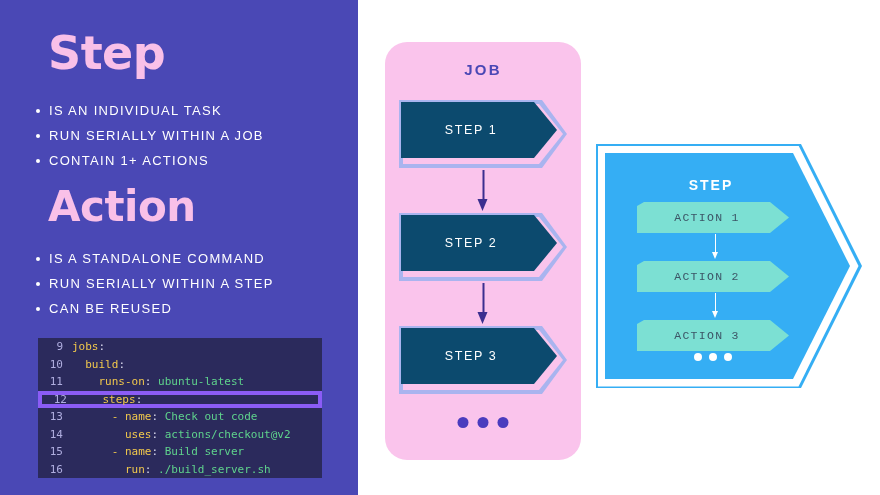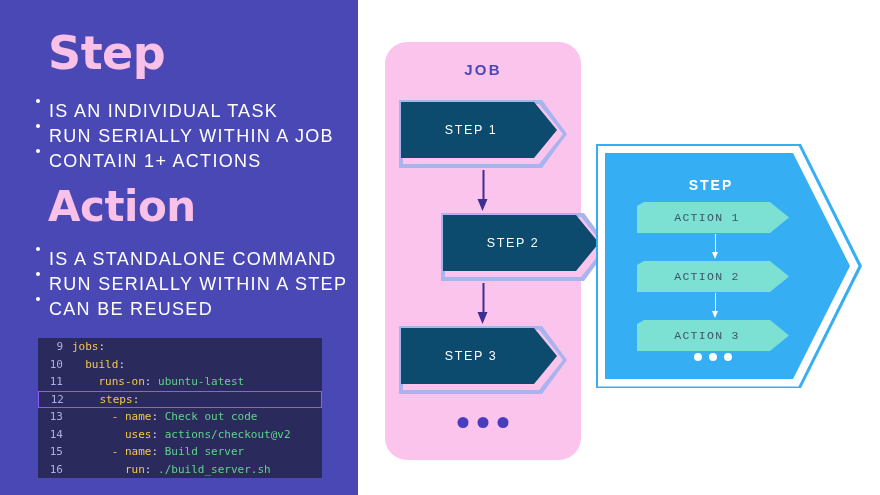--- a/index.html
+++ b/index.html
@@ -26,46 +26,46 @@
     font-family:"DejaVu Sans", sans-serif;
   }
   #h-step{left:48px;top:30px;font-size:46px;}
   #h-action{left:48px;top:186px;font-size:42px;}
 
   .bullet-list{position:absolute;left:36px;margin:0;padding:0;list-style:none;}
   #list-step{top:99px;}
   #list-action{top:247px;}
   .bullet-list li{
     color:#ffffff;
-    font-size:18px;
+    font-size:13px;
     letter-spacing:1.3px;
     line-height:24.8px;
     white-space:nowrap;
-    display:flex;align-items:flex-start;
+    display:flex;align-items:center;
   }
   .bullet-dot{
     width:4px;height:4px;border-radius:50%;
     background:#ffffff;display:inline-block;
     margin-right:9px;flex:0 0 auto;
   }
 
   
   .code-block{
     position:absolute;left:38px;top:338px;width:284px;height:140px;
     background:#2b2a5c;
     font-family:"DejaVu Sans Mono", monospace;
     font-size:11px;
     overflow:hidden;
   }
   .code-line{
     position:relative;height:17.5px;display:flex;align-items:center;
     white-space:pre;
   }
   .code-line.hl{
-    border:1px solid #8b5cf6;
+    border:4px solid #8b5cf6;
     box-sizing:border-box;
     height:17.5px;
   }
   .ln{
     width:34px;flex:0 0 34px;text-align:right;padding-right:9px;
     color:#b0aee0;box-sizing:border-box;
   }
   .code-txt{color:#d8d8ec;}
   .k{color:#f2c94c;}
   .v{color:#5fd38d;}
@@ -78,21 +78,21 @@
     background:#fac4ec;border-radius:22px;
   }
   .job-title{
     position:absolute;left:0;right:0;top:19px;text-align:center;
     color:#4a48b5;font-size:15px;font-weight:bold;letter-spacing:2.2px;
   }
   .step-shape-wrap{
     position:absolute;left:14px;width:168px;height:68px;
   }
   #stepwrap1{top:58px;}
-  #stepwrap2{top:171px;margin-left:42px;}
+  #stepwrap2{top:171px;}
   #stepwrap3{top:284px;}
   .step-outline{
     position:absolute;left:0;top:0;width:168px;height:68px;
     background:#a9b4ef;
     clip-path:polygon(0 0, 143px 0, 168px 50%, 143px 100%, 0 100%);
   }
   .step-shape{
     position:absolute;left:4px;top:4px;width:160px;height:60px;
     background:#fac4ec;
     clip-path:polygon(0 0, 136px 0, 160px 50%, 136px 100%, 0 100%);

